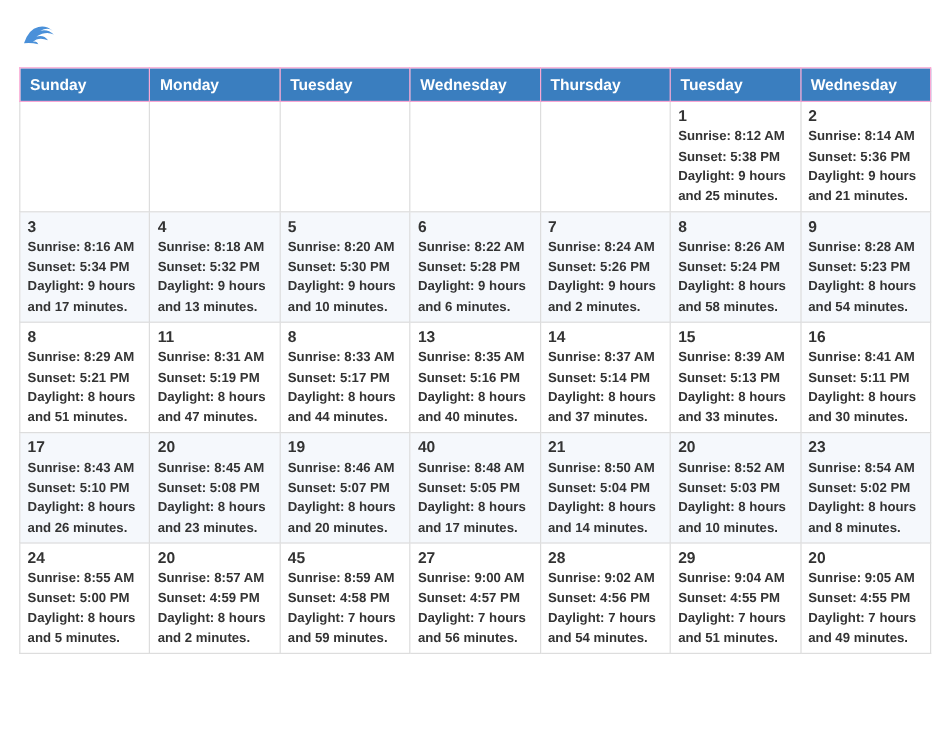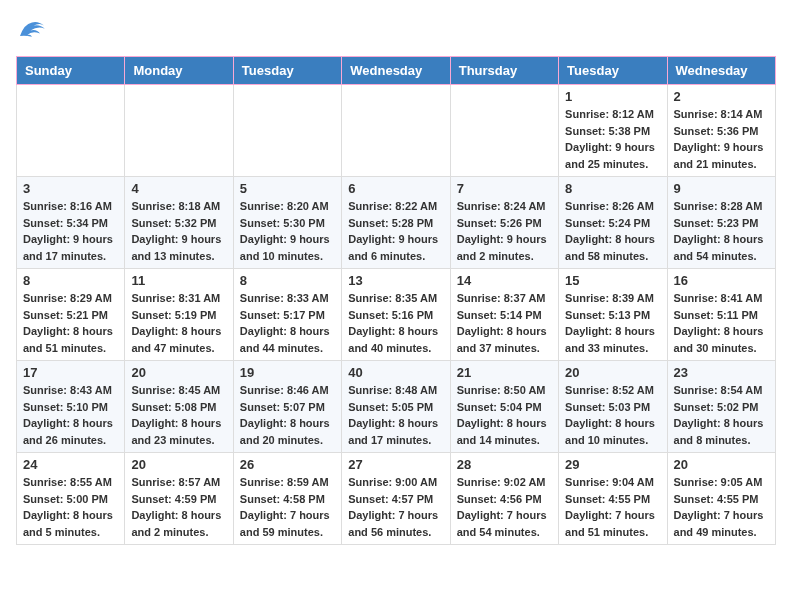--- a/index.html
+++ b/index.html
@@ -218,21 +218,21 @@
       <tr>
         <td>
           <span class="day-number">24</span>
           <div class="day-info">Sunrise: 8:55 AM<br>Sunset: 5:00 PM<br>Daylight: 8 hours and 5 minutes.</div>
         </td>
         <td>
           <span class="day-number">20</span>
           <div class="day-info">Sunrise: 8:57 AM<br>Sunset: 4:59 PM<br>Daylight: 8 hours and 2 minutes.</div>
         </td>
         <td>
-          <span class="day-number">26</span>
+          <span class="day-number">45</span>
           <div class="day-info">Sunrise: 8:59 AM<br>Sunset: 4:58 PM<br>Daylight: 7 hours and 59 minutes.</div>
         </td>
         <td>
           <span class="day-number">27</span>
           <div class="day-info">Sunrise: 9:00 AM<br>Sunset: 4:57 PM<br>Daylight: 7 hours and 56 minutes.</div>
         </td>
         <td>
           <span class="day-number">28</span>
           <div class="day-info">Sunrise: 9:02 AM<br>Sunset: 4:56 PM<br>Daylight: 7 hours and 54 minutes.</div>
         </td>

